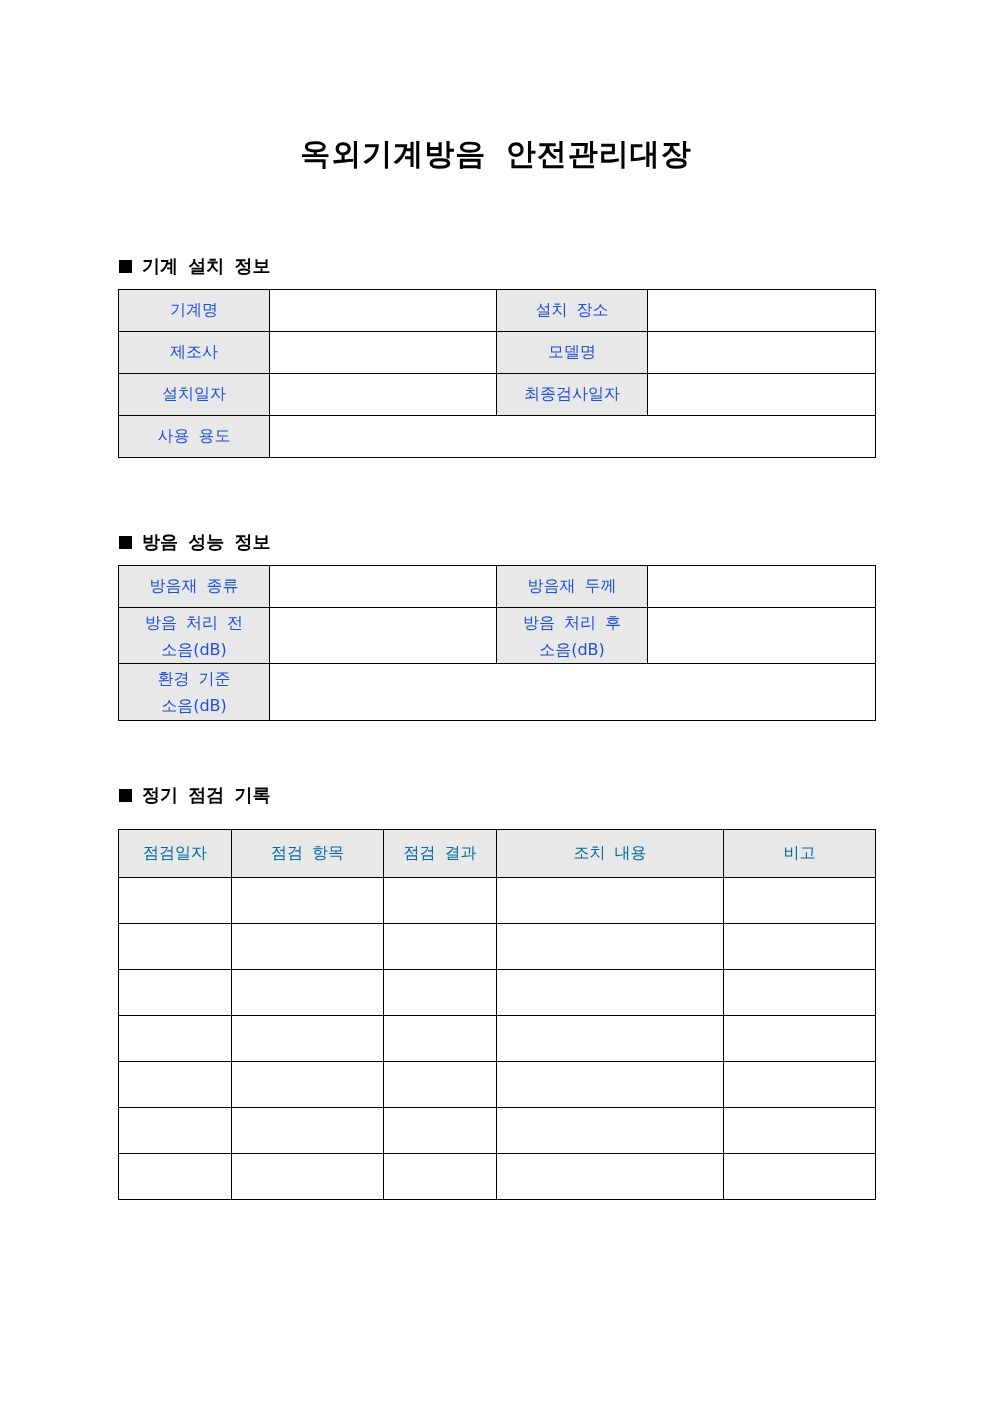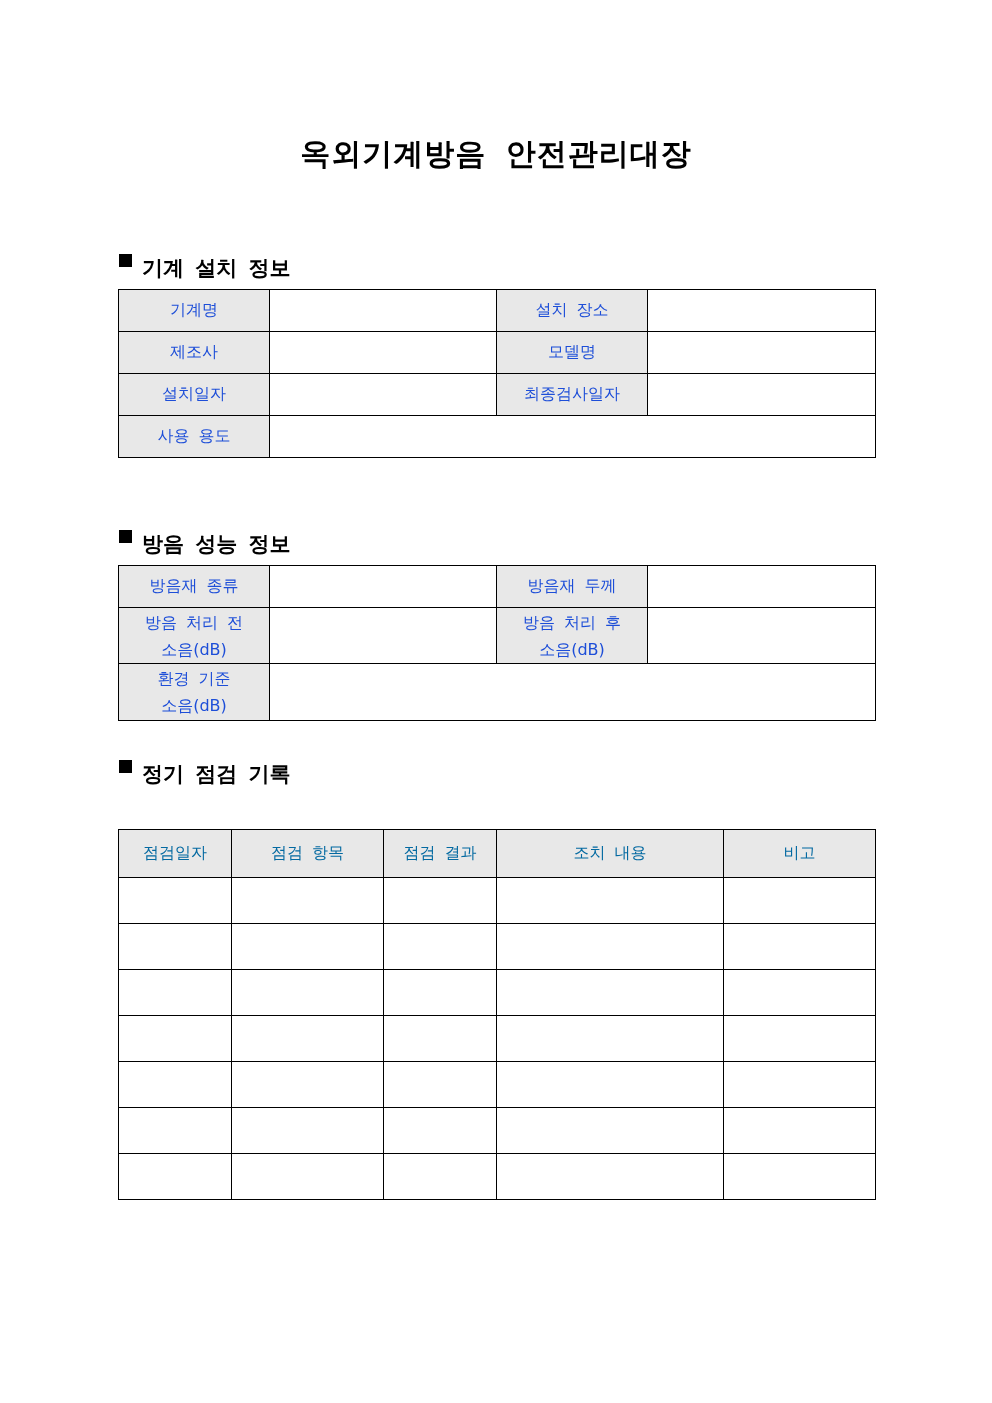--- a/index.html
+++ b/index.html
@@ -22,23 +22,24 @@
       width: 992px;
       text-align: center;
       font-size: 30px;
       font-weight: bold;
       letter-spacing: 1px;
       word-spacing: 8px;
     }
     .section-heading {
       position: absolute;
       left: 119px;
-      font-size: 21px;
+      font-size: 18px;
       font-weight: bold;
       display: flex;
+      align-items: center;
       word-spacing: 4px;
     }
     .section-heading .square {
       display: inline-block;
       width: 13px;
       height: 13px;
       background: #000;
       margin-right: 10px;
     }
     table.form {
@@ -152,21 +153,21 @@
   <tr class="r3">
     <td class="label">
       <span class="line">환경 기준</span>
       <span class="line">소음(dB)</span>
     </td>
     <td class="value" colspan="3"></td>
   </tr>
 </tbody>
   </table>
 
-<div class="section-heading" style="top:760px;">
+<div class="section-heading" style="top:783px;">
   <span class="square"></span>
   <span>정기 점검 기록</span>
 </div>
 
 <table class="form log" style="top:829px;">
   <colgroup>
     <col style="width:113px">
       <col style="width:152px">
       <col style="width:113px">
       <col style="width:227px">

